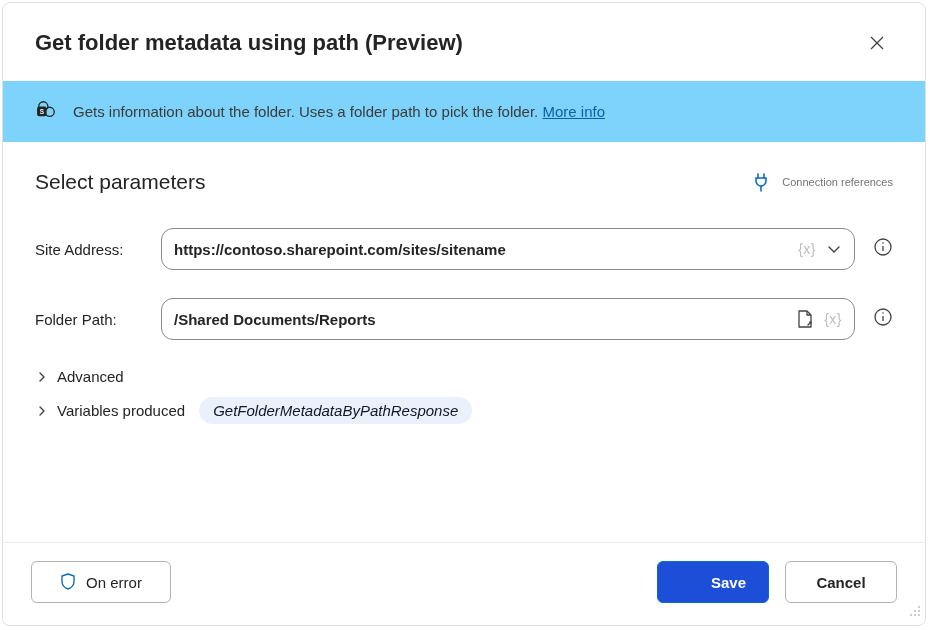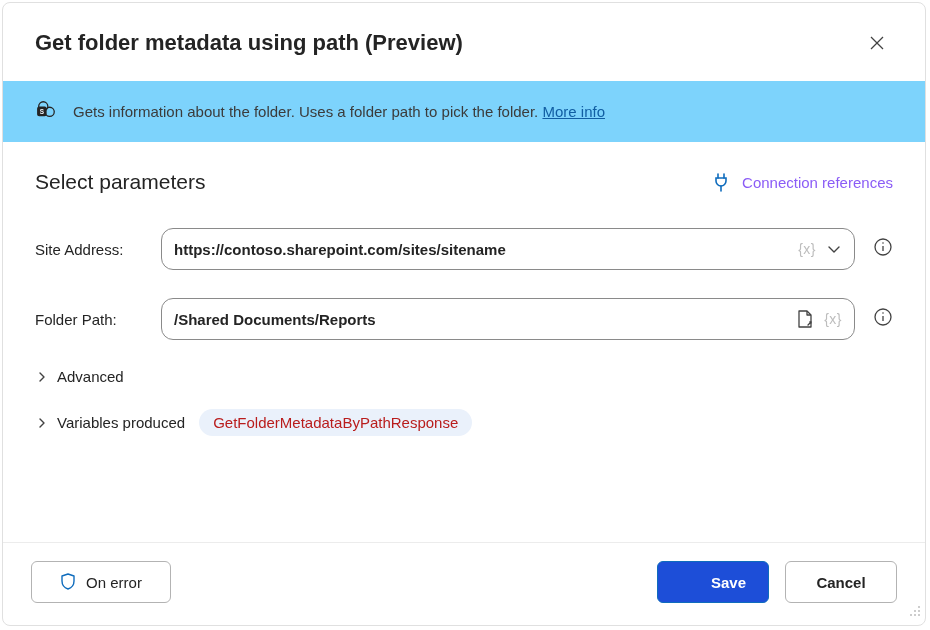--- a/index.html
+++ b/index.html
@@ -71,22 +71,22 @@
     }
     .section-title {
       font-size: 21px;
       font-weight: 400;
       color: #242424;
     }
     .conn-ref {
       display: flex;
       align-items: center;
       gap: 12px;
-      font-size: 15px;
-      color: #8b5cf6;
+      font-size: 11px;
+      color: #737373;
       cursor: pointer;
     }
     .param-row {
       display: flex;
       align-items: center;
       gap: 18px;
       margin-bottom: 28px;
     }
     .param-label {
       width: 108px;
@@ -128,38 +128,39 @@
     .info-circle {
       flex: 0 0 auto;
       cursor: pointer;
     }
     .expander {
       display: flex;
       align-items: center;
       gap: 8px;
       font-size: 15px;
       color: #242424;
-      margin-bottom: 24px;
+      margin-bottom: 12px;
       cursor: pointer;
       user-select: none;
     }
     .expander .chev {
       width: 14px;
       display: flex;
       justify-content: center;
     }
     .var-pill {
       display: inline-flex;
       align-items: center;
       padding: 5px 14px;
       background: #eaf1fb;
       border-radius: 16px;
       font-size: 15px;
-      color: #b91c1c;
+      color: #0f172a;
       margin-left: 6px;
+      font-style: italic;
     }
     .footer {
       border-top: 1px solid #ececec;
       padding: 18px 28px 22px 28px;
       display: flex;
       align-items: center;
       justify-content: space-between;
     }
     .footer-right {
       display: flex;

